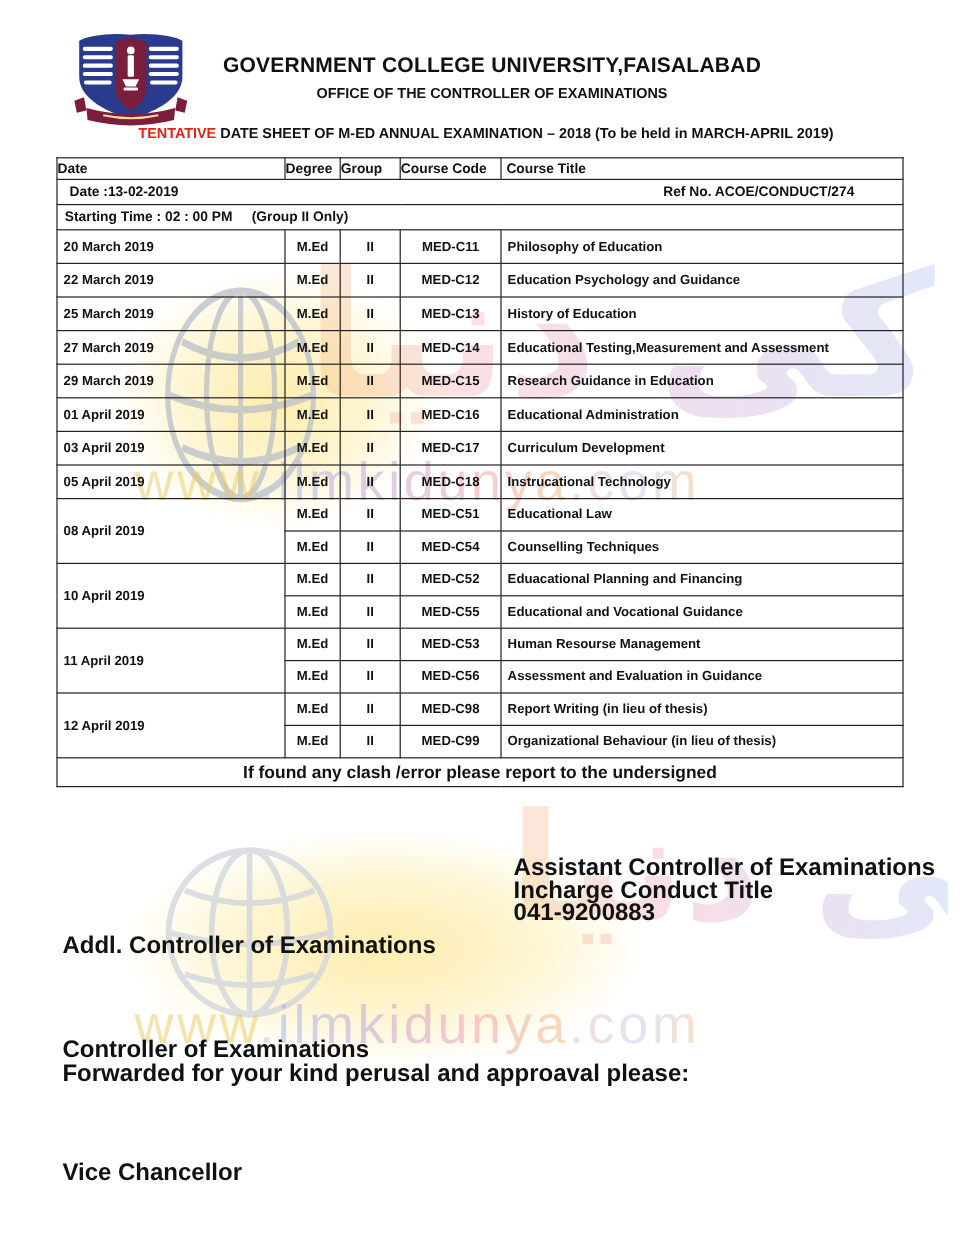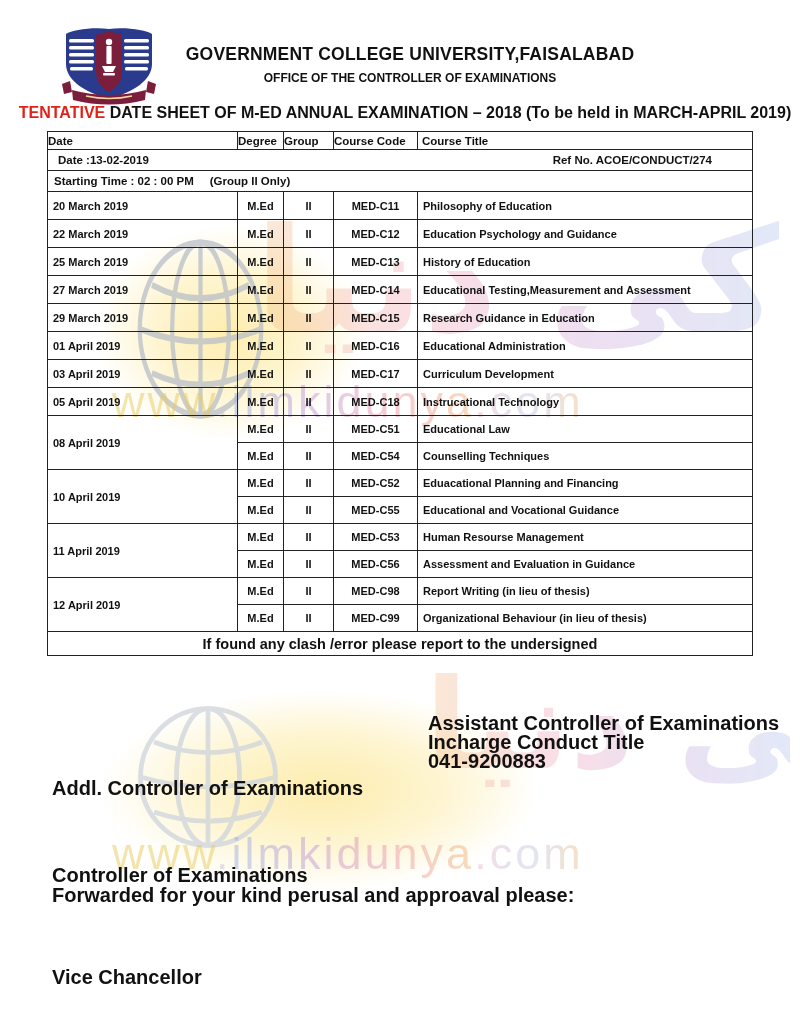--- a/index.html
+++ b/index.html
@@ -43,21 +43,21 @@
   .hdr-title {
     position:absolute; left:0; right:0; top:44px; padding-left:20px;
     text-align:center; font-size:17.5px; font-weight:bold; letter-spacing:0.2px;
   }
   .hdr-office {
     position:absolute; left:0; right:0; top:71px; padding-left:20px;
     text-align:center; font-size:12px; font-weight:bold;
   }
   .hdr-tentative {
     position:absolute; left:0; right:0; top:104px; padding-left:10px;
-    text-align:center; font-size:16px; font-weight:bold;
+    text-align:center; font-size:12px; font-weight:bold;
   }
   .red { color:#e02318; }
 
   
   table.sheet {
     position:absolute; left:47px; top:131px; width:706px;
     border-collapse:collapse; table-layout:fixed; background:transparent;
     font-family:"Liberation Sans", sans-serif;
   }
   table.sheet td, table.sheet th { border:1.5px solid #222; }

